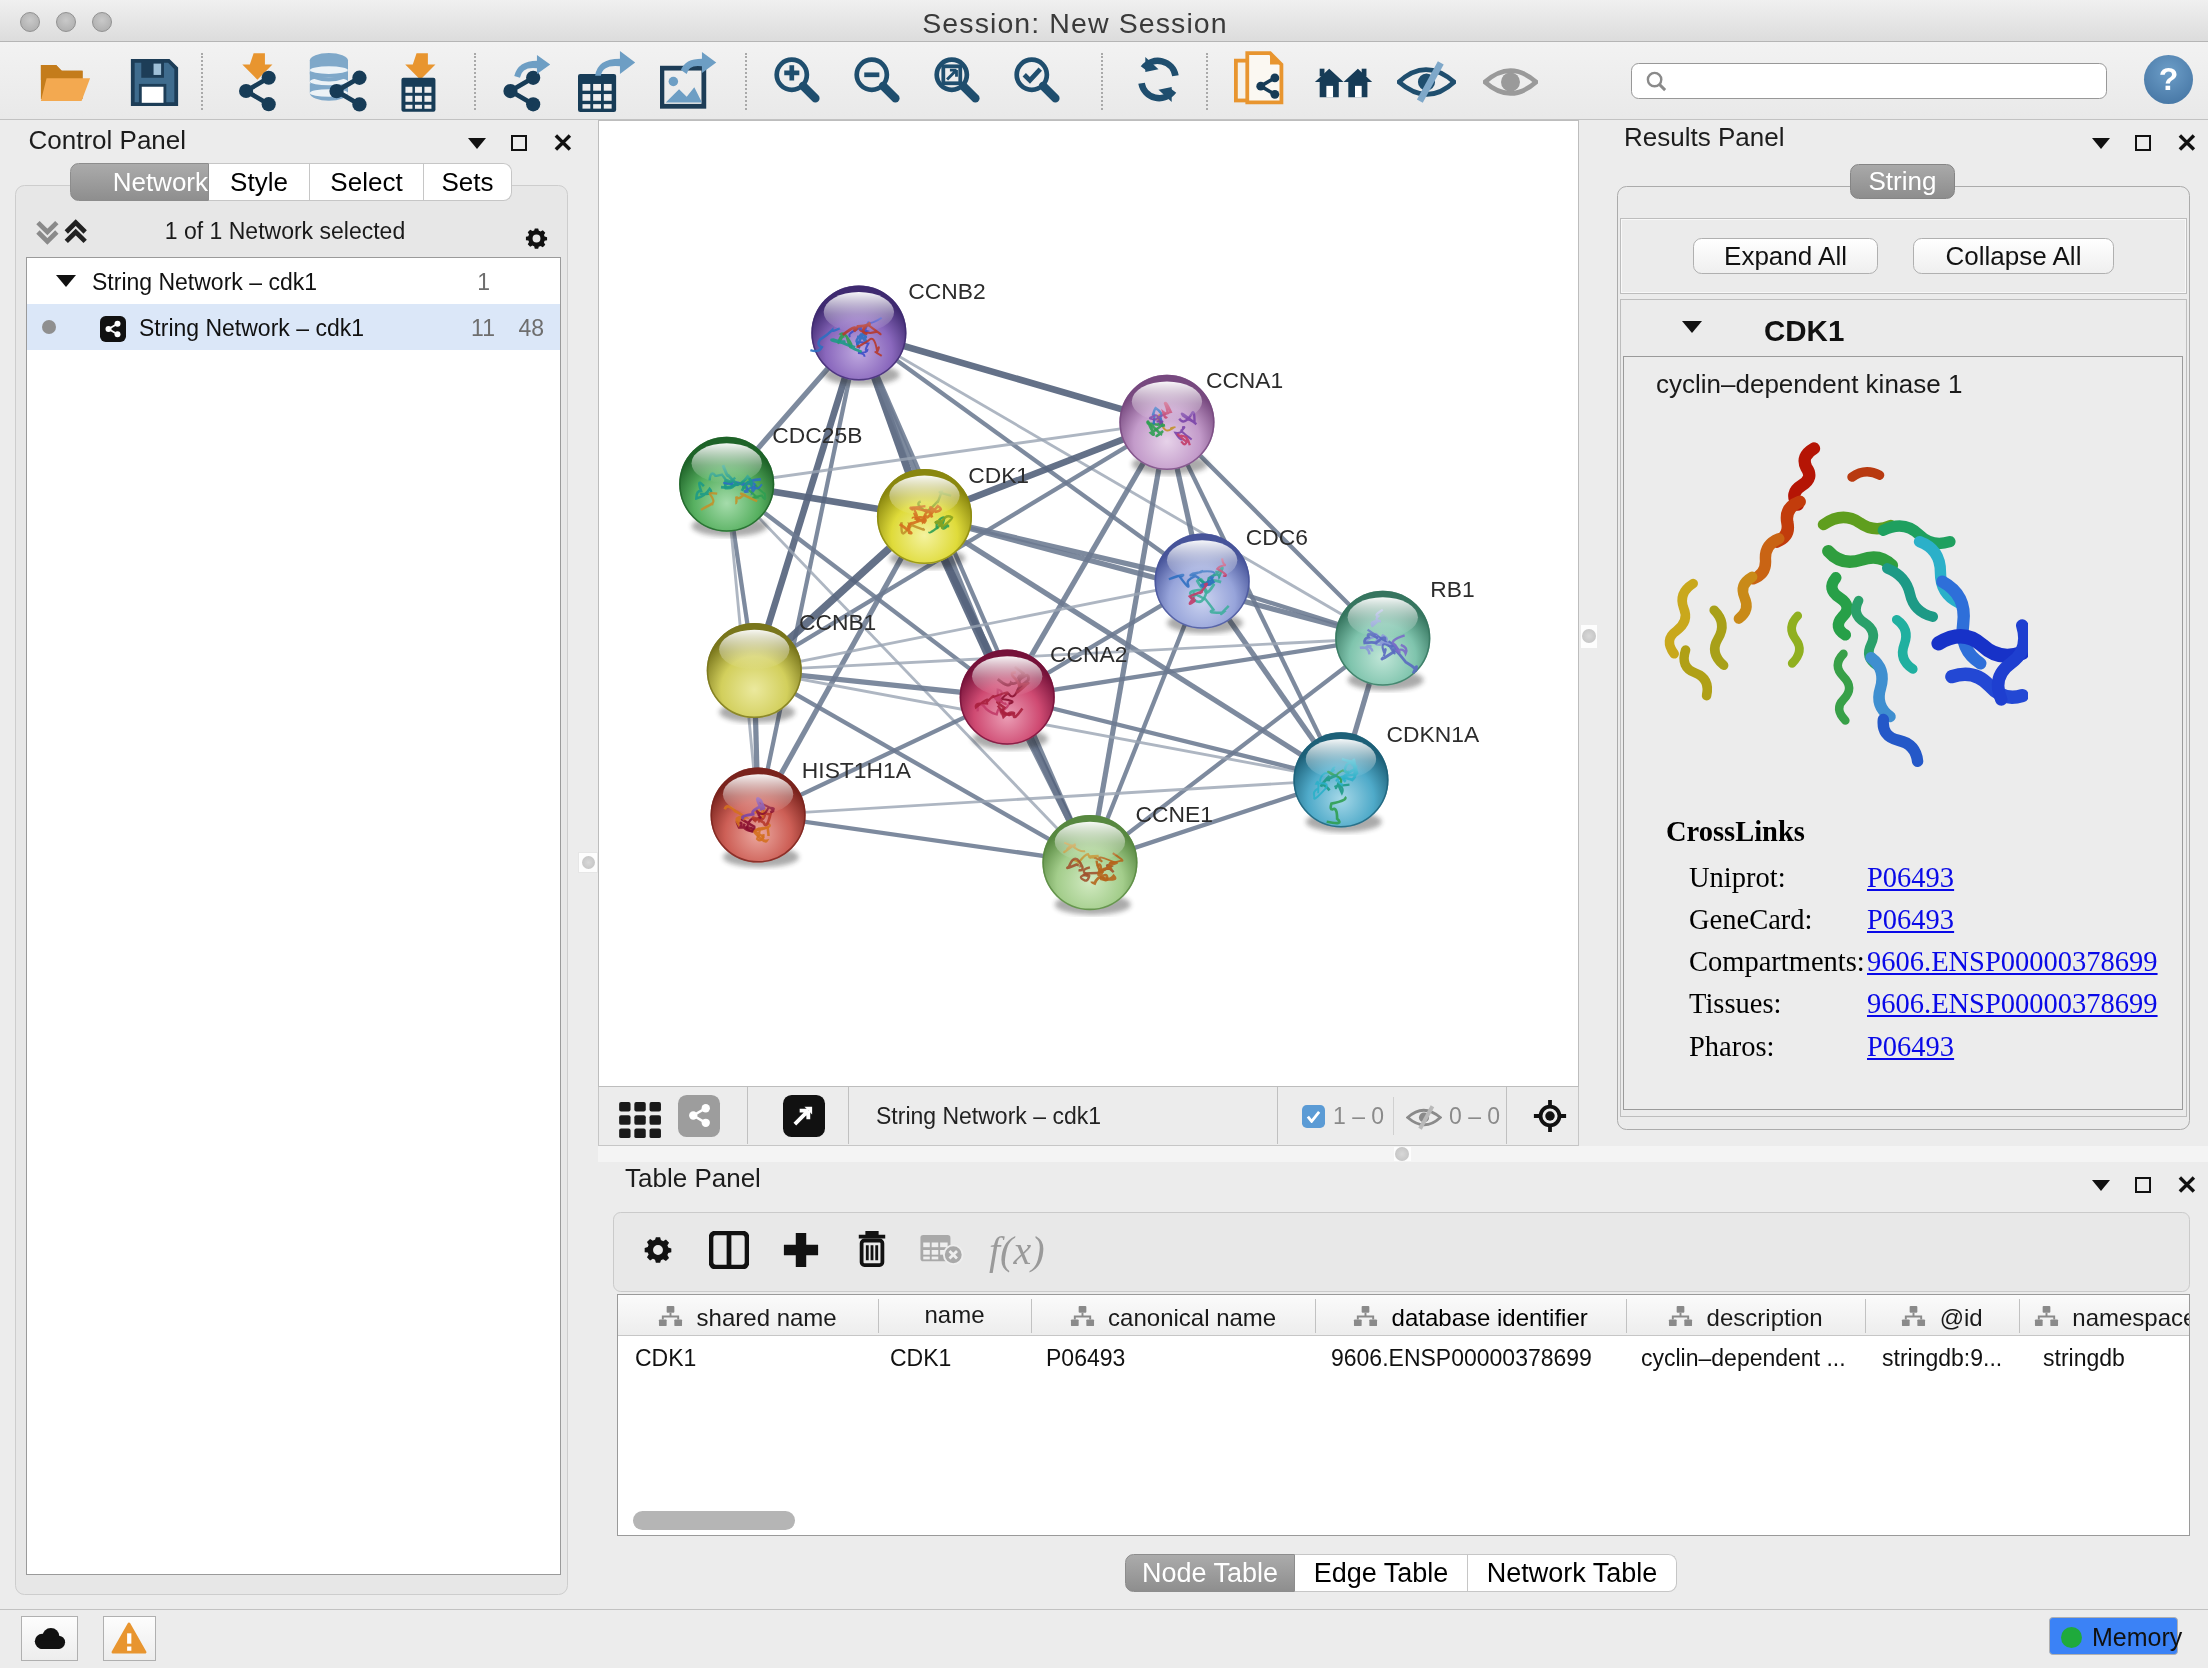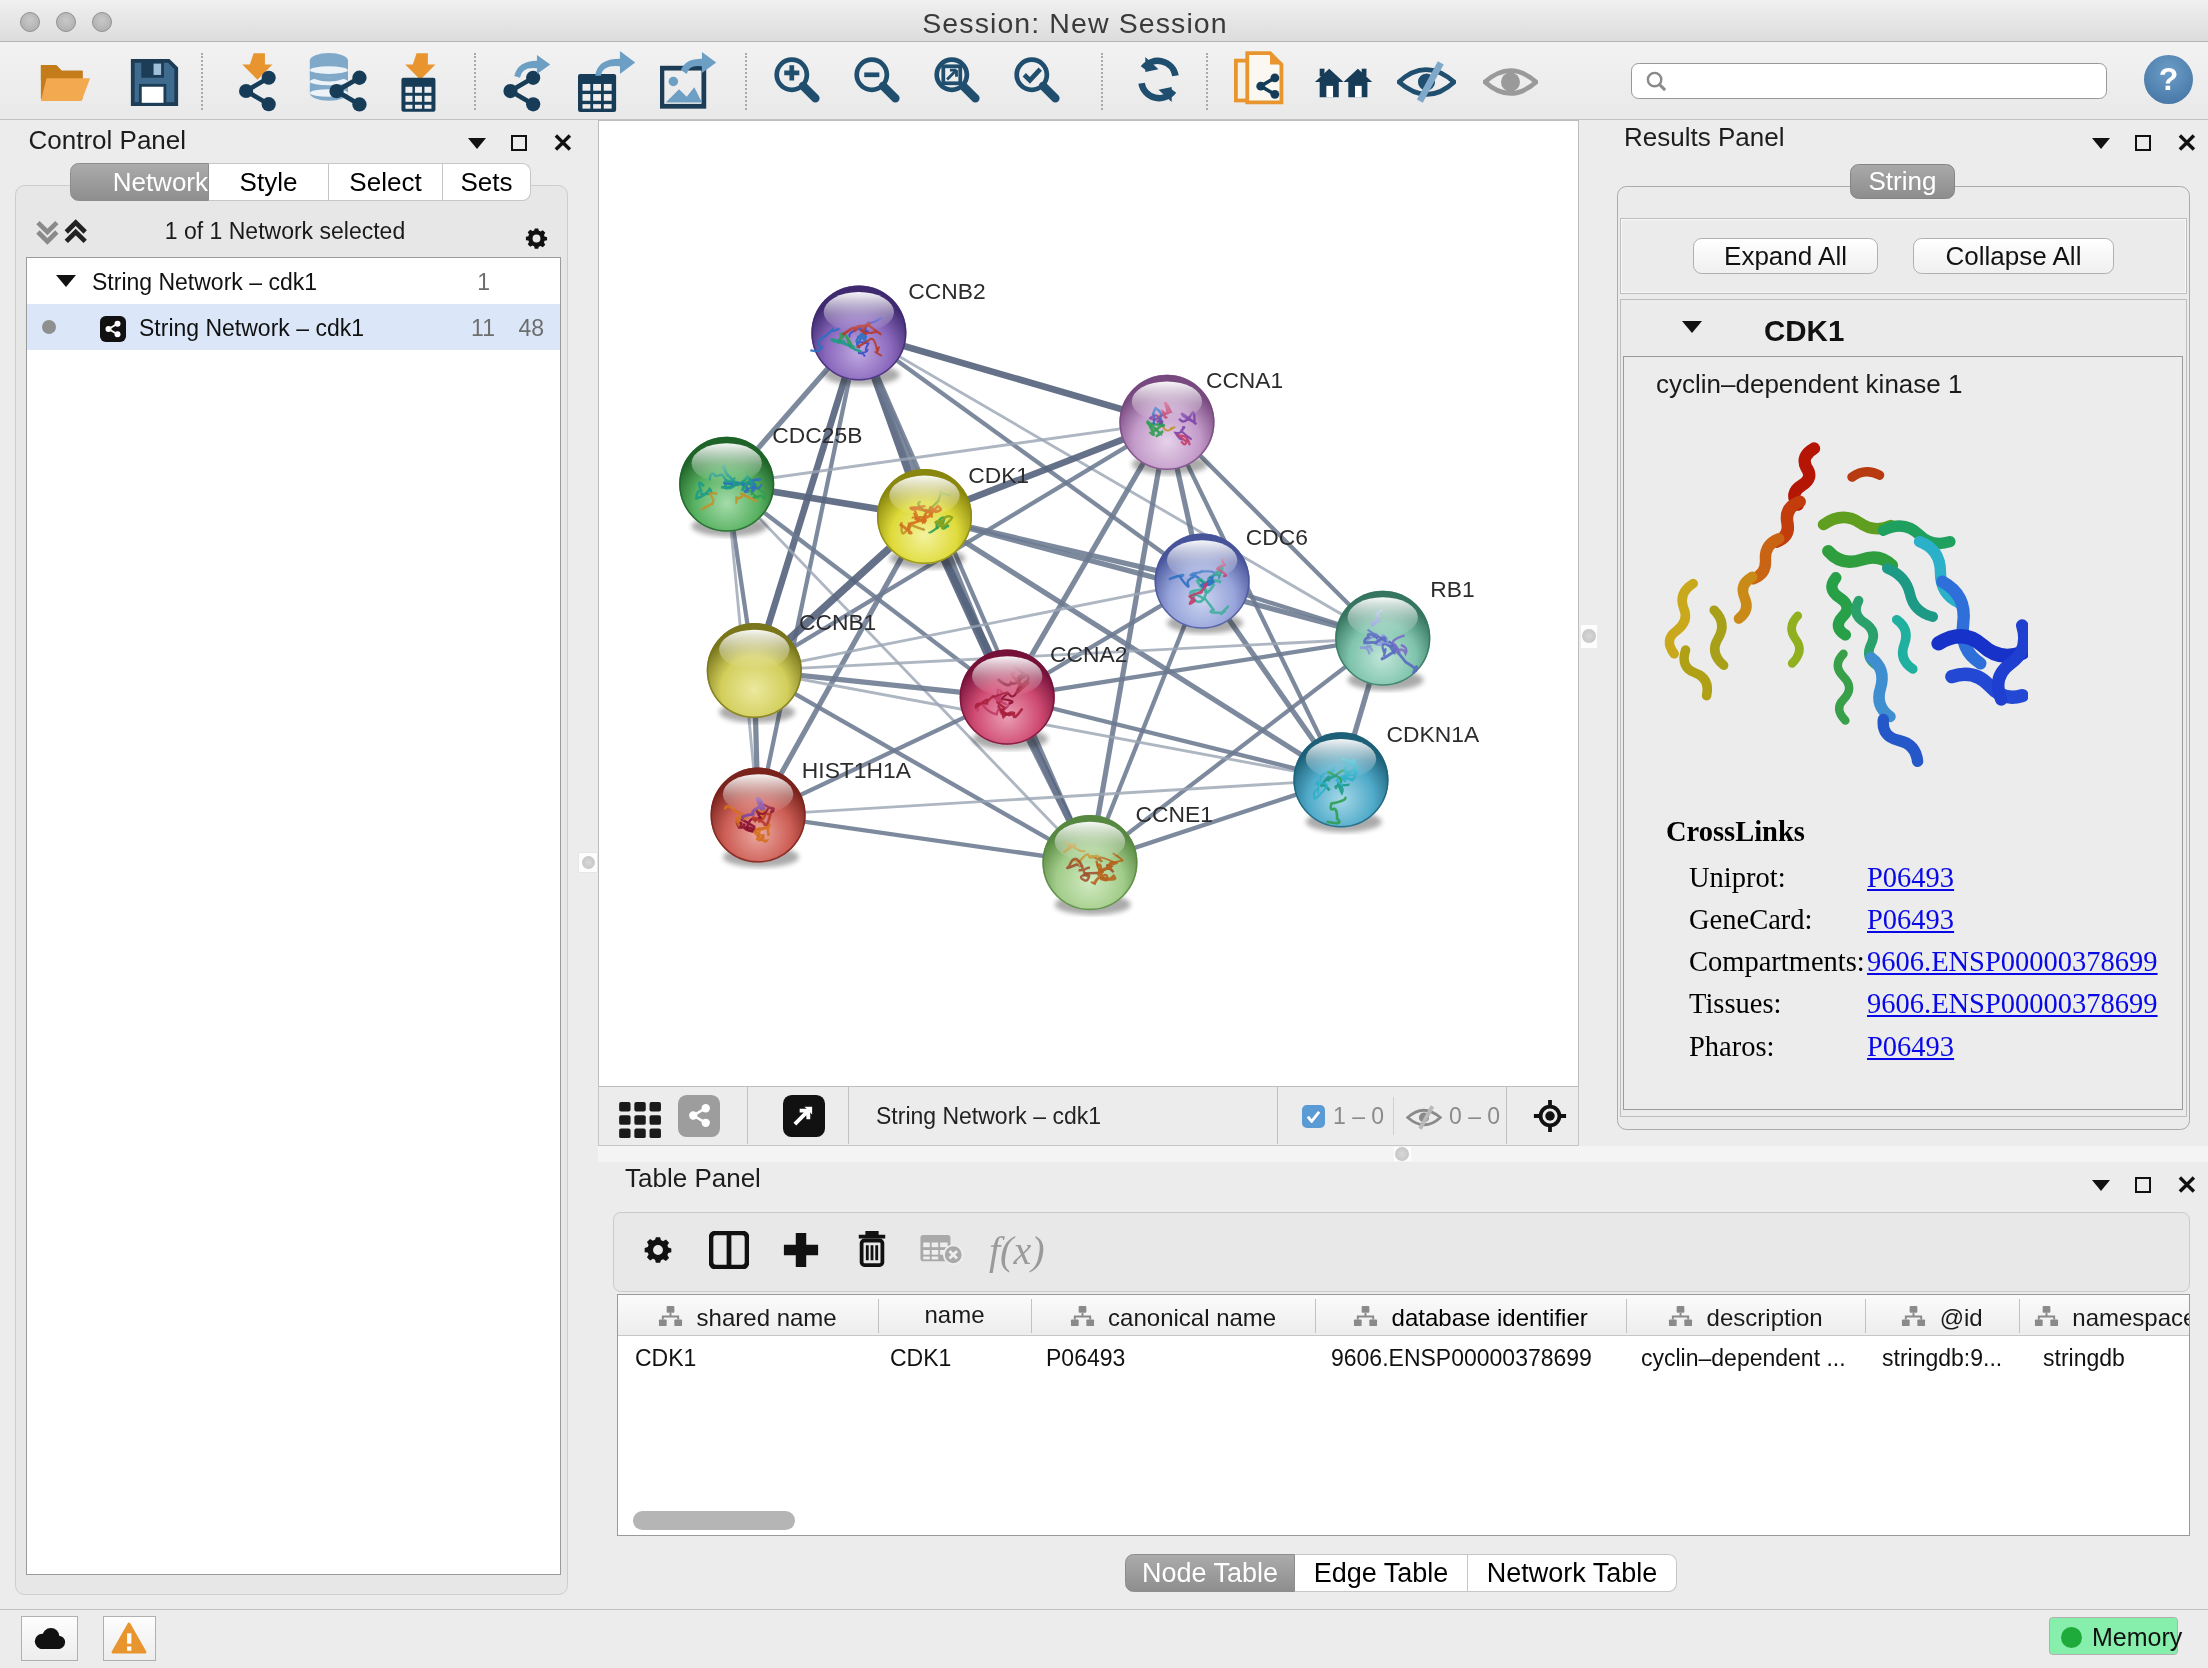--- a/index.html
+++ b/index.html
@@ -204,21 +204,21 @@
   </svg>
 <div class="abs" style="left:2144px;top:55px;width:49px;height:49px;border-radius:50%;background:radial-gradient(circle at 50% 35%,#6d9ec8,#3f6f9e);color:#fff;font-size:32px;font-weight:bold;text-align:center;line-height:49px;">?</div>
 <div class="abs paneltitle" style="left:28.5px;top:125px;">Control Panel</div>
 <div class="panelbtns" style="left:468px;top:130px;">
     <div class="tri"></div>
     <div class="sq"></div>
     <div class="xx">✕</div>
   </div>
 <div class="abs" style="left:70px;top:163px;height:38px;display:flex;font-size:26px;z-index:3;">
     <div class="graybtn" style="width:139px;border-radius:8.6px 0 0 8.6px;border:1px solid #8d8d8d;text-align:right;line-height:36px;">Network</div>
-    <div class="whitebtn" style="width:120px;border:1px solid #c6c6c6;border-left:none;text-align:center;line-height:36px;">Style</div>
+    <div class="whitebtn" style="width:101px;border:1px solid #c6c6c6;border-left:none;text-align:center;line-height:36px;">Style</div>
     <div class="whitebtn" style="width:114px;border:1px solid #c6c6c6;border-left:none;text-align:center;line-height:36px;">Select</div>
     <div class="whitebtn" style="width:88px;border-radius:0 8.6px 8.6px 0;border:1px solid #c6c6c6;border-left:none;text-align:center;line-height:36px;">Sets</div>
   </div>
 <div class="abs" style="left:15px;top:185px;width:553px;height:1410px;background:#e7e7e7;border:1px solid #cdcdcd;border-radius:9.5px;"></div>
 <svg class="abs" style="left:34px;top:215px" width="57" height="34" viewBox="0 0 60 36">
 <g fill="none" stroke="#8a8a8a" stroke-width="5">
       <path d="M4,8 l10,10 10,-10"></path>
       <path d="M4,18 l10,10 10,-10"></path>
     </g>
 <g fill="none" stroke="#222" stroke-width="5">
@@ -802,16 +802,16 @@
       <circle cx="29" cy="16" r="7"></circle>
       <rect x="8" y="14" width="24" height="9" rx="4"></rect>
     </g>
   </svg>
 <div class="abs" style="left:103px;top:1616px;width:53px;height:45px;background:linear-gradient(#fdfdfd,#ededed);border:1px solid #b0b0b0;"></div>
 <svg class="abs" style="left:111px;top:1622px" width="36" height="33" viewBox="0 0 38 35">
     <path d="M19,2 L36,32 H2 Z" fill="#e8952f" stroke="#e8952f" stroke-width="3" stroke-linejoin="round"></path>
     <rect x="17" y="12" width="4.5" height="11" fill="#fff"></rect>
     <rect x="17" y="26" width="4.5" height="4.5" fill="#fff"></rect>
   </svg>
-<div class="abs" style="left:2049px;top:1617px;width:129px;height:38px;background:#86efac;border:1px solid #b0b0b0;border-radius:3.8px;">
+<div class="abs" style="left:2049px;top:1617px;width:129px;height:38px;background:#3b82f6;border:1px solid #b0b0b0;border-radius:3.8px;">
     <div style="position:absolute;left:11.4px;top:8.6px;width:21px;height:21px;border-radius:50%;background:#1faa3c;"></div>
     <div style="position:absolute;left:42px;top:4.8px;font-size:25px;color:#111;">Memory</div>
   </div>
 
 </body></html>

